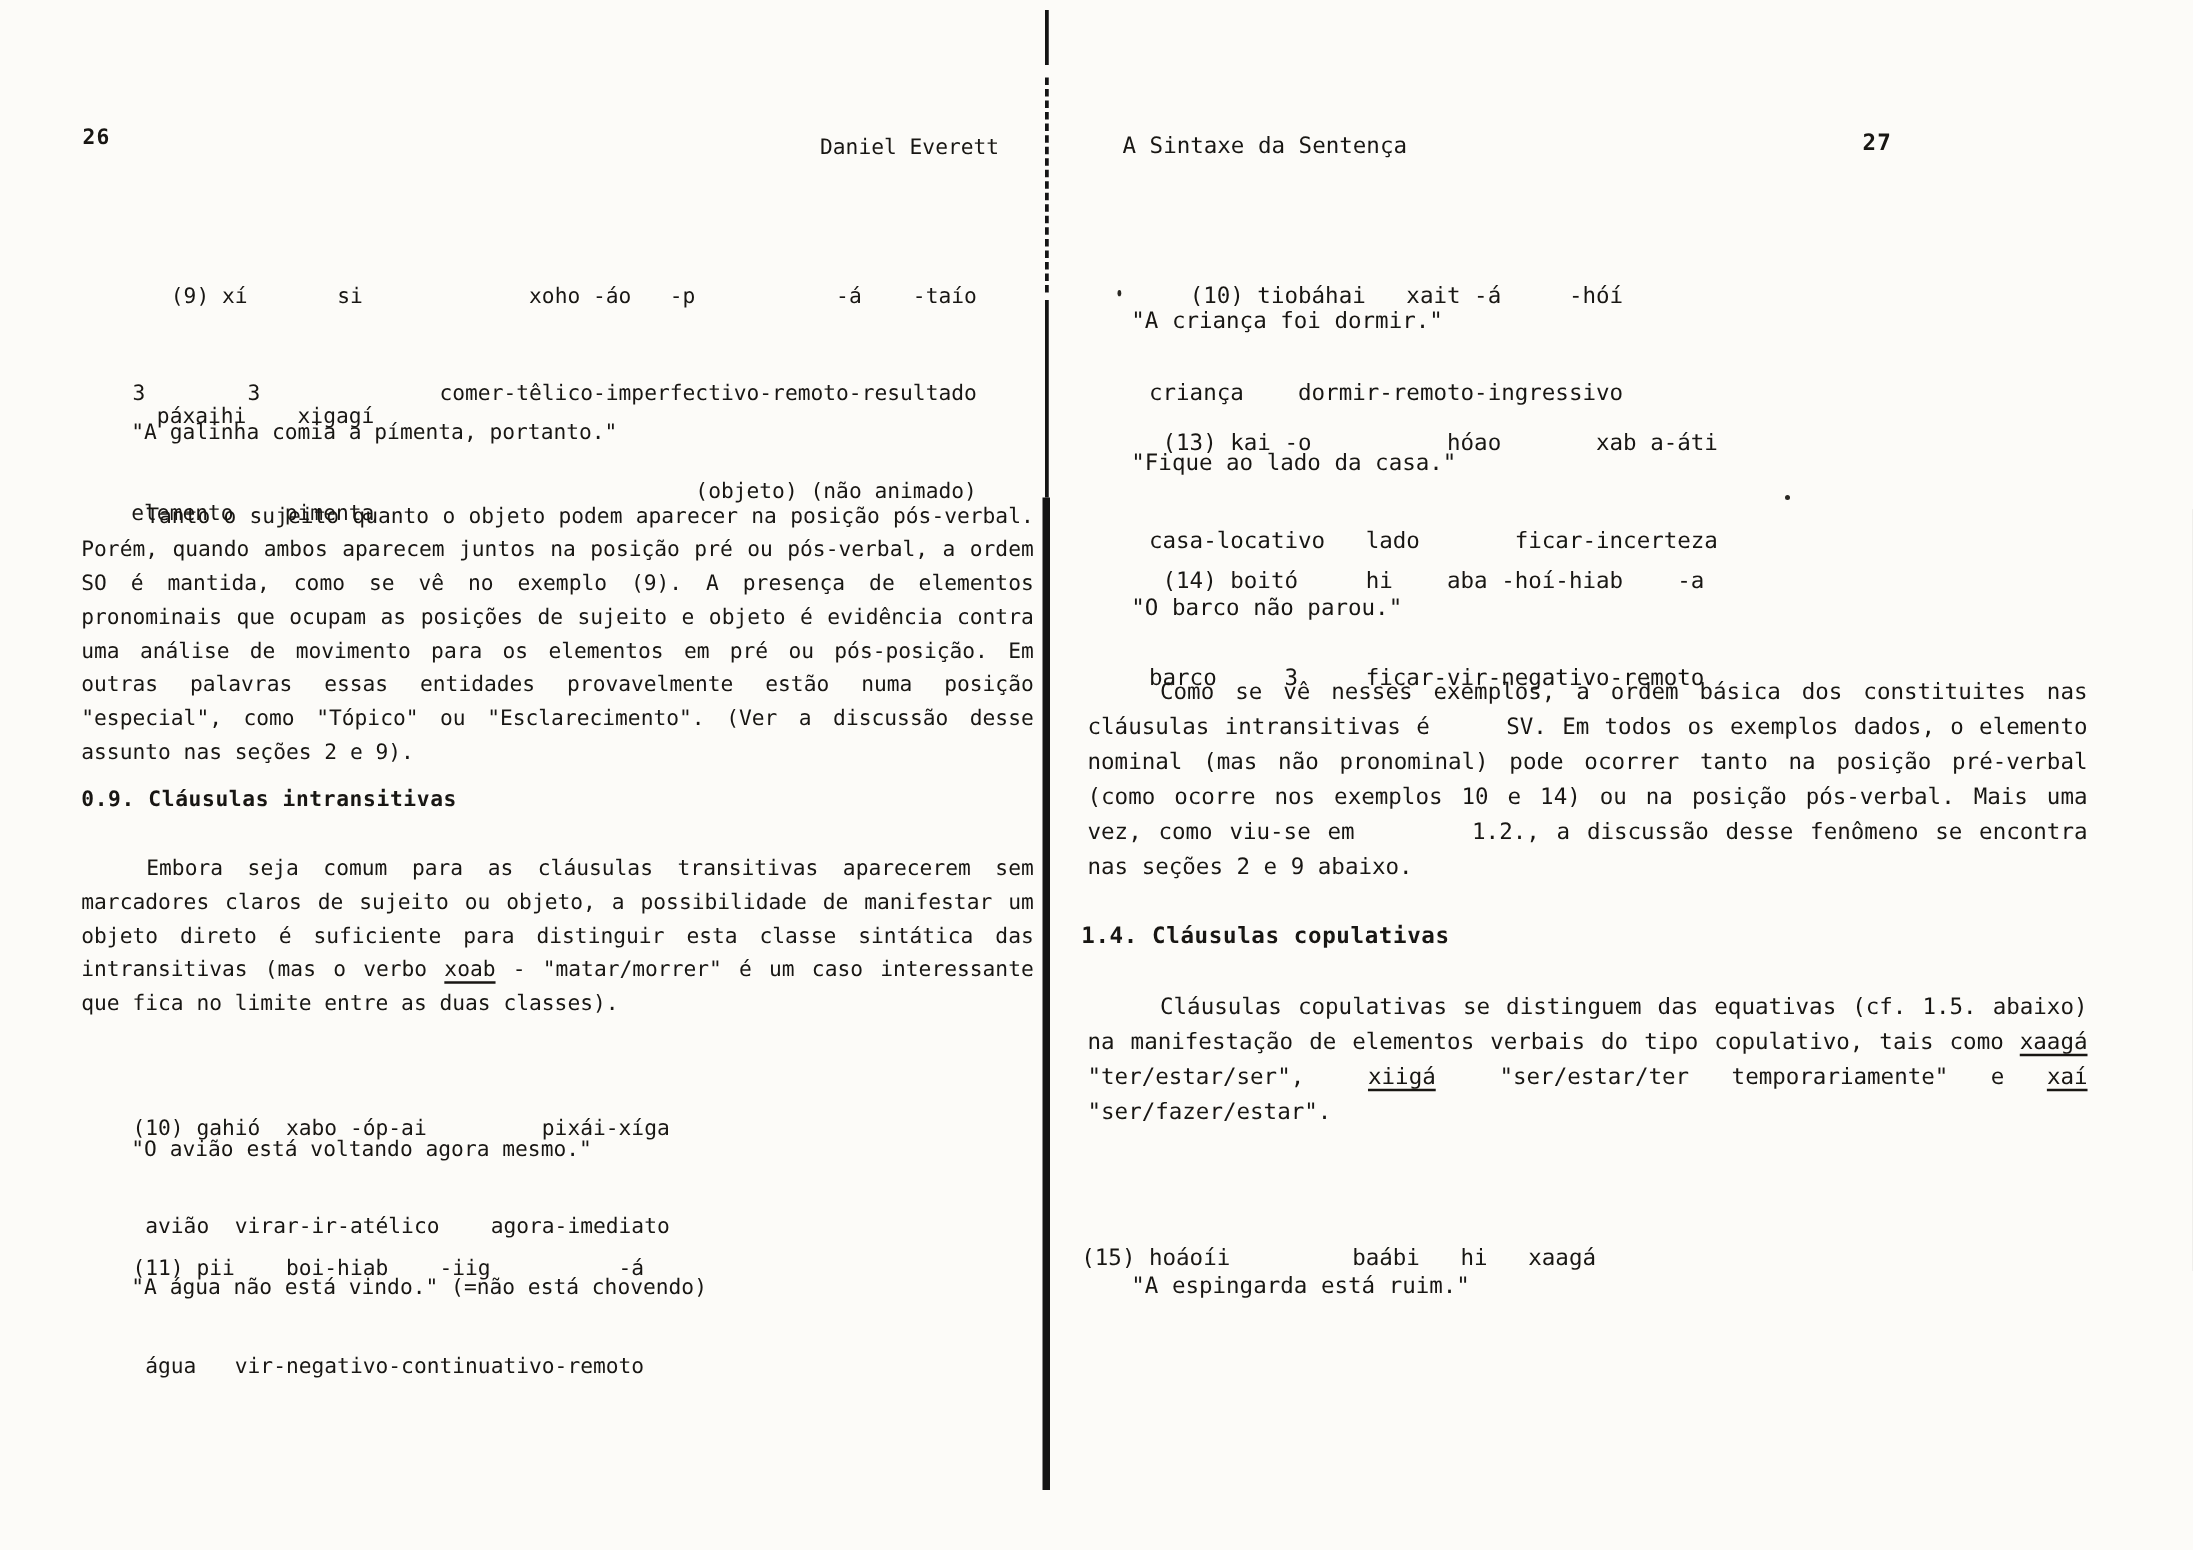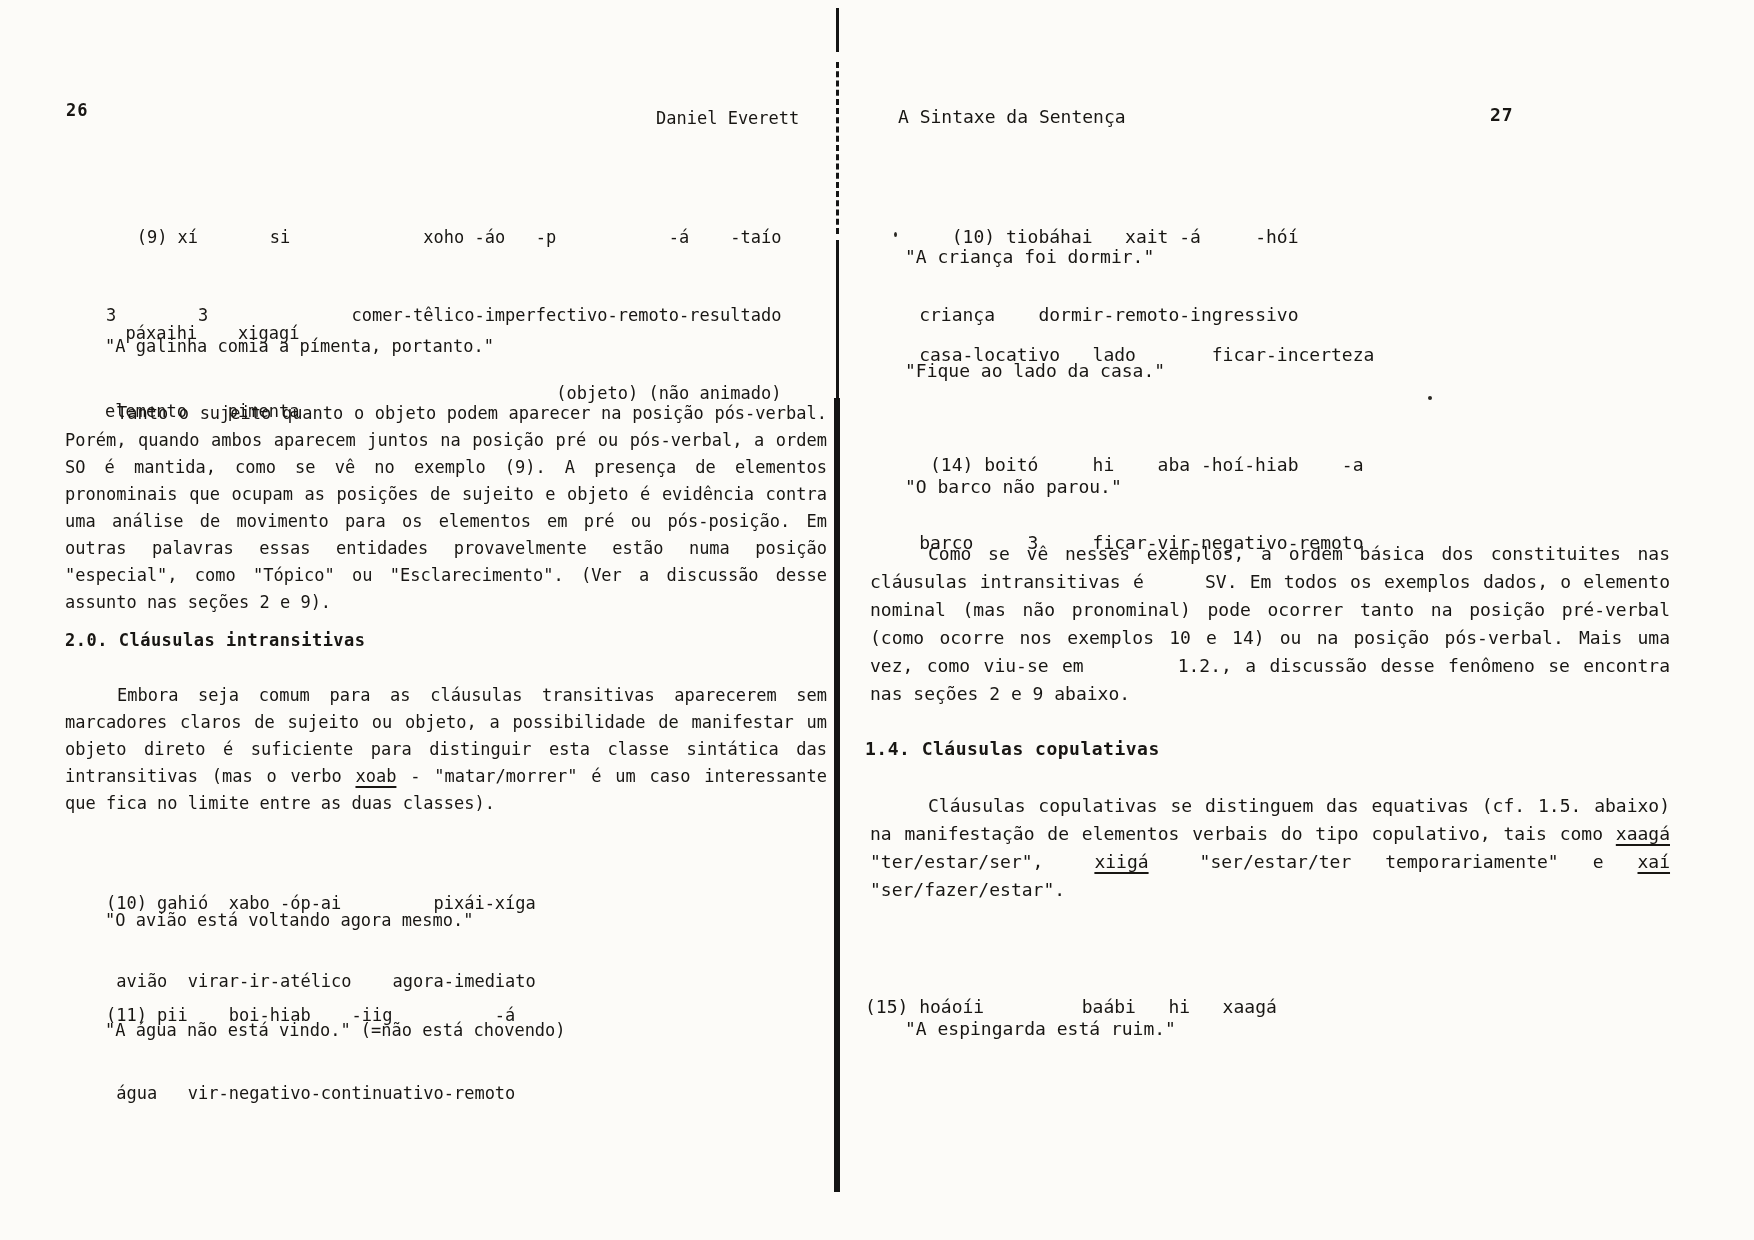--- a/index.html
+++ b/index.html
@@ -58,21 +58,21 @@
 
     <div class="abs ex" style="left:105px;top:268px">
       <div class="exline">páxaihi    xigagí</div>
       <div class="exline">elemento    pimenta</div>
     </div>
 
     <div class="abs quote" style="left:105px;top:336px">"A galinha comia a pímenta, portanto."</div>
 
     <p class="abs para indent" style="left:65px;top:400px;width:762px">Tanto o sujeito quanto o objeto podem aparecer na  posição  pós-verbal. Porém, quando ambos aparecem juntos na posição pré ou pós-verbal, a ordem SO é mantida, como se vê no exemplo (9). A presença  de  elementos  pronominais que ocupam as posições de sujeito e objeto é evidência contra uma análise de movimento para os elementos em pré ou pós-posição. Em outras palavras  essas entidades  provavelmente  estão  numa  posição  "especial", como "Tópico" ou "Esclarecimento". (Ver a discussão desse assunto nas seções 2 e 9).</p>
 
-    <div class="abs heading" style="left:65px;top:630px">2.0. Cláusulas intransitivas</div>
+    <div class="abs heading" style="left:65px;top:630px">0.9. Cláusulas intransitivas</div>
 
     <p class="abs para indent" style="left:65px;top:682px;width:762px"><span>Embora  seja  comum  para  as  cláusulas  transitivas  aparecerem   sem marcadores  claros  de  sujeito  ou objeto, a possibilidade de manifestar um objeto direto  é  suficiente  para  distinguir  esta  classe  sintática  das intransitivas  (mas o verbo </span><span class="u">xoab</span><span> - "matar/morrer" é um caso interessante que fica no limite entre as duas classes).</span></p>
 
     <div class="abs ex" style="left:65px;top:838px">
       <div class="exline">(10) gahió  xabo -óp-ai         pixái-xíga</div>
       <div class="exline">     avião  virar-ir-atélico    agora-imediato</div>
     </div>
 
     <div class="abs quote" style="left:105px;top:910px">"O avião está voltando agora mesmo."</div>
 
@@ -92,20 +92,21 @@
     <div class="abs pagenum" style="left:1490px;top:104px">27</div>
 
     <div class="abs ex" style="left:865px;top:172px">
       <div class="exline">(10) tiobáhai   xait -á     -hóí</div>
       <div class="exline">     criança    dormir-remoto-ingressivo</div>
     </div>
 
     <div class="abs quote" style="left:905px;top:246px">"A criança foi dormir."</div>
 
     <div class="abs ex" style="left:865px;top:290px">
+      <div class="exline">(13) kai -o          hóao       xab a-áti</div>
       <div class="exline">     casa-locativo   lado       ficar-incerteza</div>
     </div>
 
     <div class="abs quote" style="left:905px;top:360px">"Fique ao lado da casa."</div>
 
     <div class="abs ex" style="left:865px;top:400px">
       <div class="exline">(14) boitó     hi    aba -hoí-hiab    -a</div>
       <div class="exline">     barco     3     ficar-vir-negativo-remoto</div>
     </div>
 

